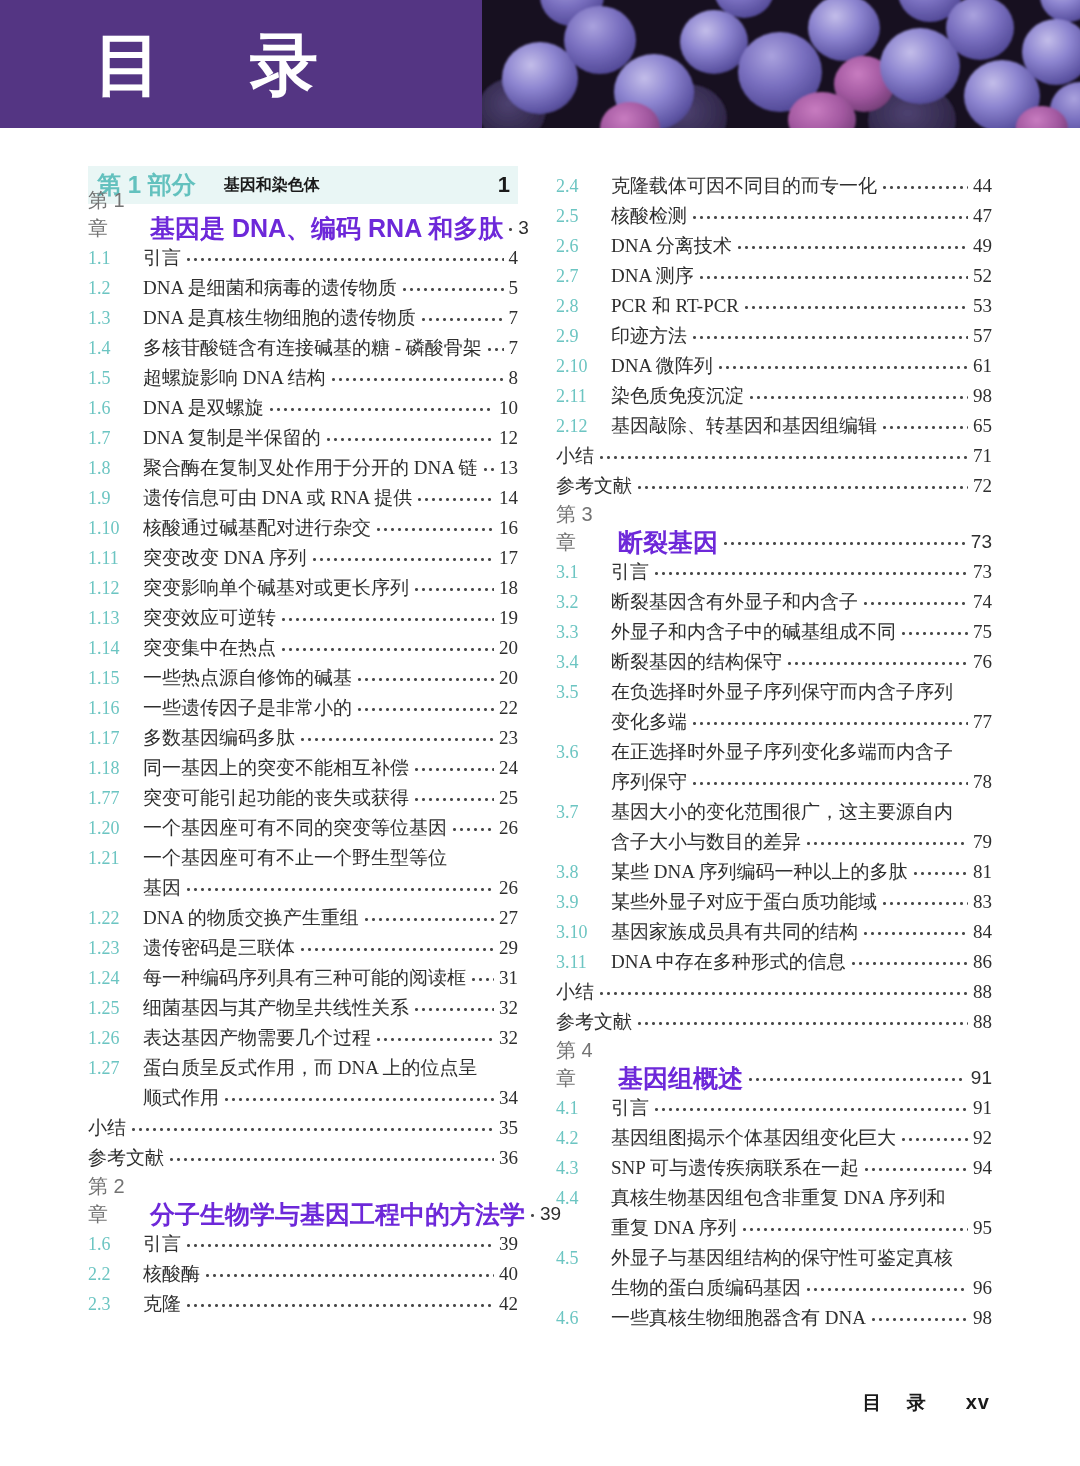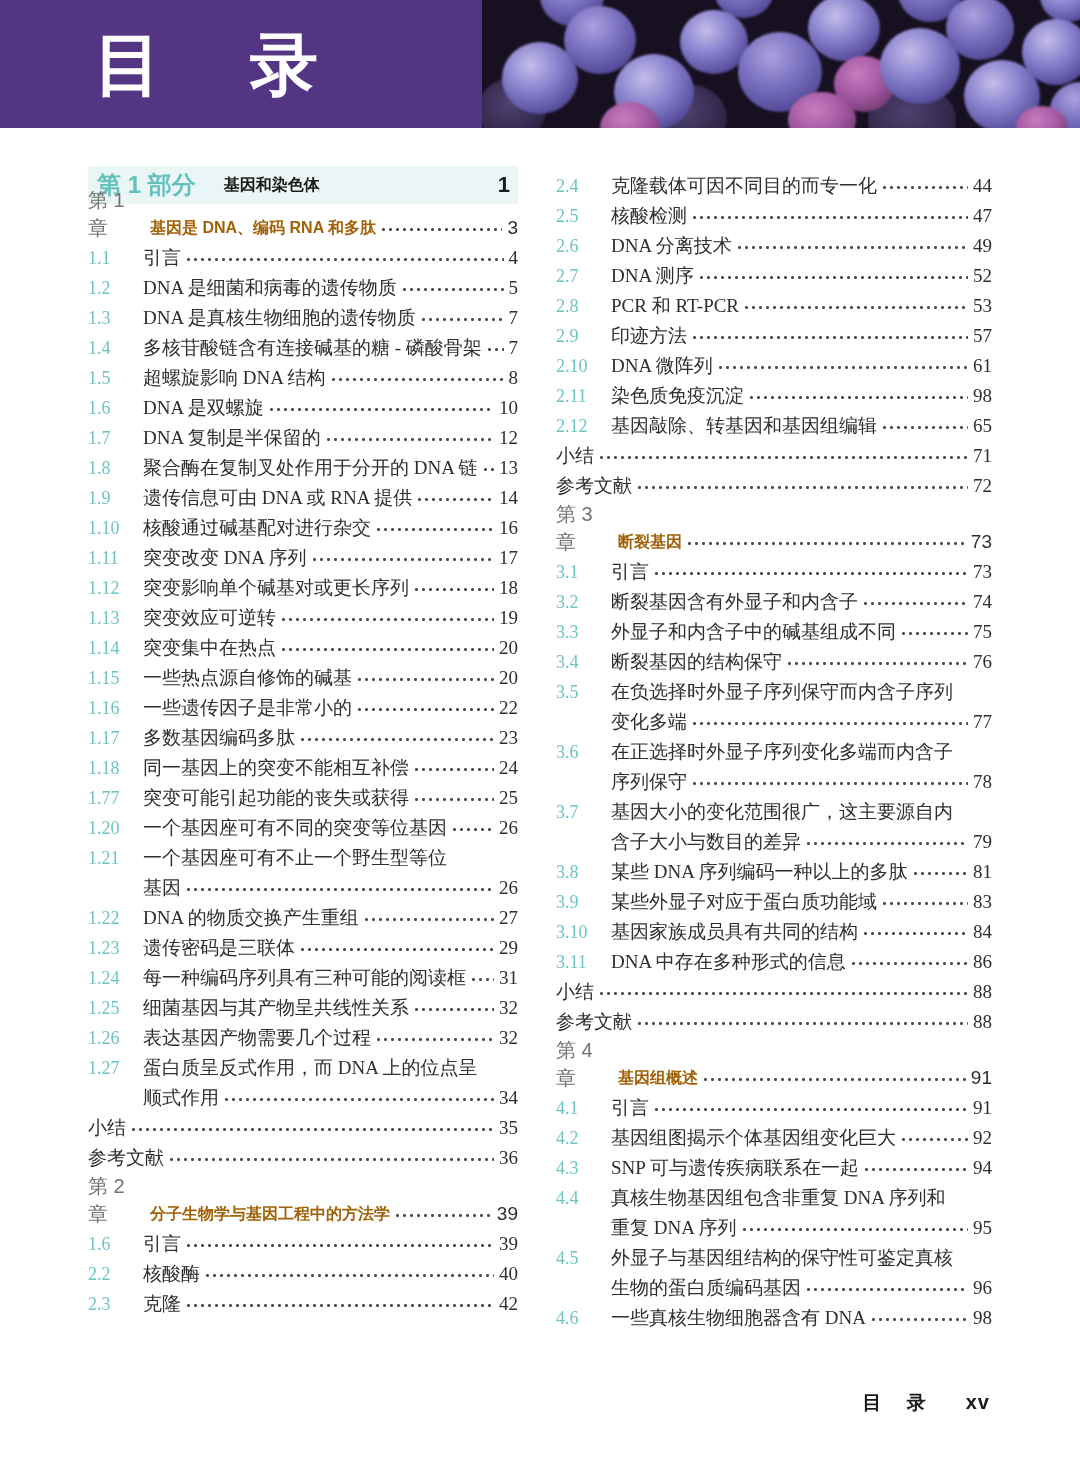--- a/index.html
+++ b/index.html
@@ -35,21 +35,21 @@
   .row{display:flex;align-items:flex-end;height:30px;font-size:19px;line-height:28px;}
   .num{flex:none;width:55px;color:#6cc5c2;font-size:18px;}
   .title{flex:none;white-space:nowrap;color:#2e2e2e;}
   .leader{
     flex:1;align-self:stretch;min-width:6px;margin:0 5px 0 4px;
     background:radial-gradient(circle,#4a4a4a 1.3px,transparent 1.6px) 0 60%/7px 7px repeat-x;
   }
   .page-num{flex:none;color:#2e2e2e;font-size:19px;}
   .row.chapter{font-family:"Liberation Sans","DejaVu Sans",sans-serif;}
   .row.chapter .num{width:62px;font-size:20px;color:#737373;}
-  .row.chapter .title{font-weight:bold;color:#a16207;font-size:16px;}
+  .row.chapter .title{font-weight:bold;color:#6d28d9;font-size:25px;}
   .row.chapter .page-num{font-size:19px;}
   .gap{height:26px;}
   
   .footer{
     position:absolute;top:1390px;right:90px;display:flex;align-items:baseline;gap:30px;
     font-family:"Liberation Sans","DejaVu Sans",sans-serif;font-weight:bold;color:#1a1a1a;
   }
   .footer-label{font-size:19px;letter-spacing:10px;margin-left:28px;}
   .footer-page{font-size:20px;letter-spacing:1px;}
 </style>

